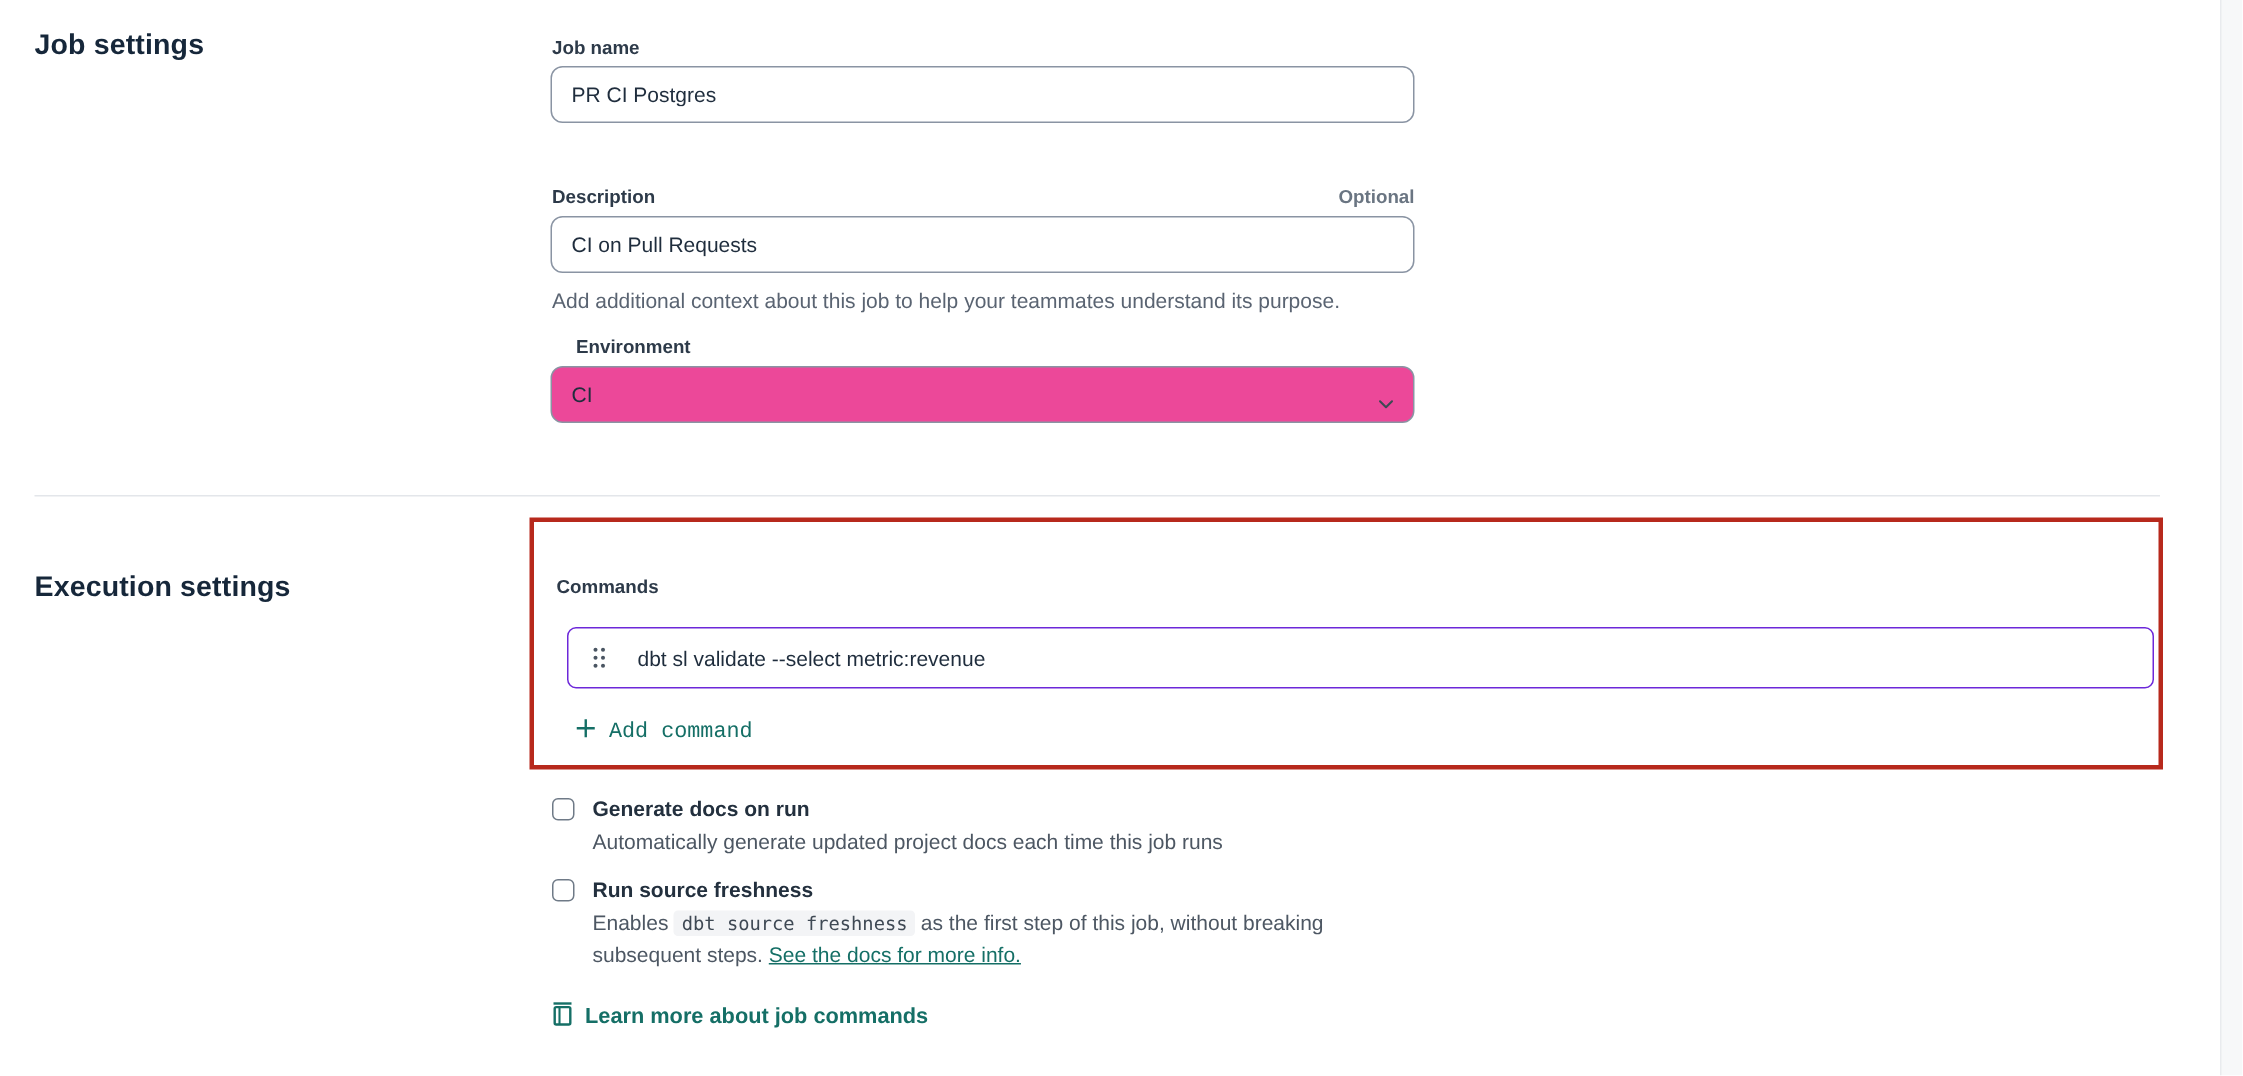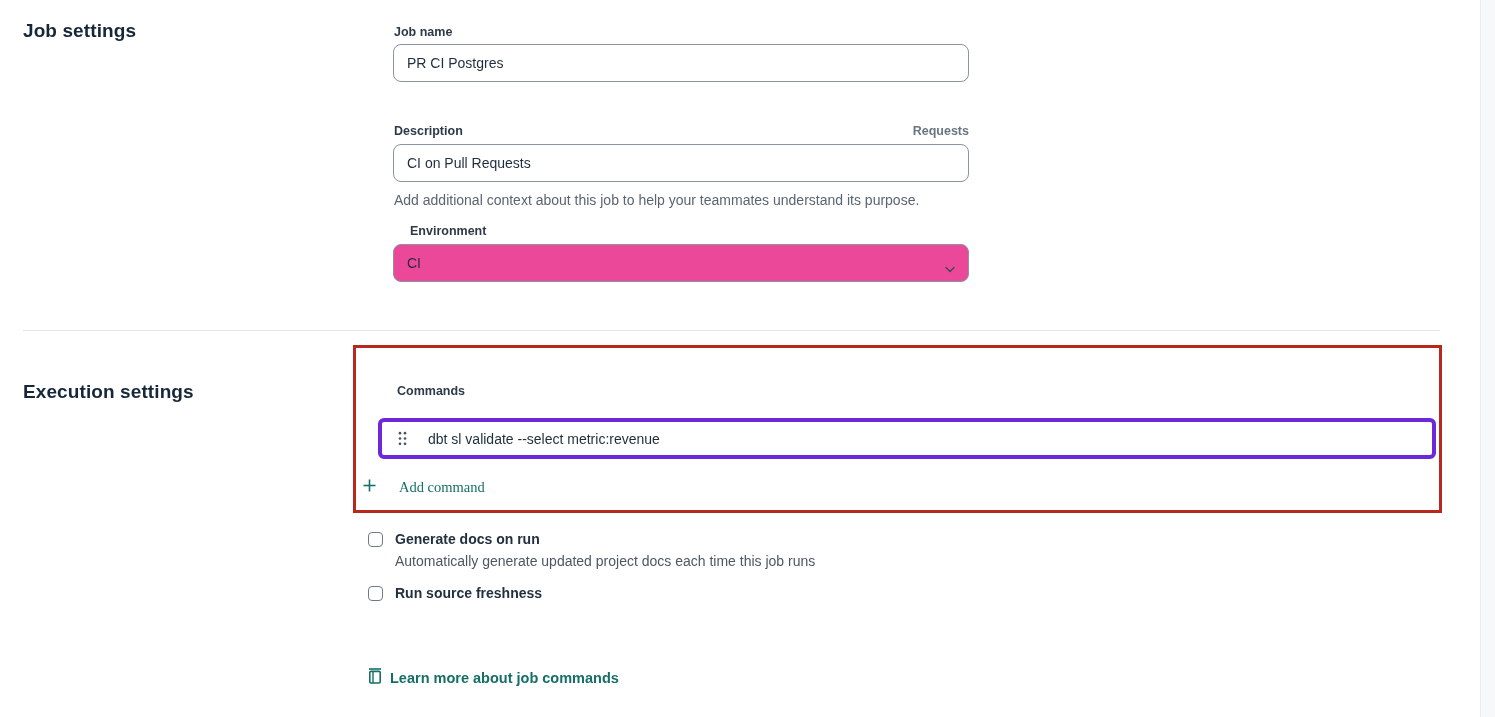--- a/index.html
+++ b/index.html
@@ -43,31 +43,31 @@
     background: #e3e6ea;
   }
 
   .annotation-box {
     position: absolute; left: 353px; top: 345px; width: 1089px; height: 168px;
     border: 3px solid #b7291c; background: transparent;
   }
 
   .command-row {
     position: absolute; left: 22px; top: 70px; width: 1058px; height: 41px;
-    border: 4px solid #6d28d9; border-radius: 6px; background: #ffffff;
+    border: 1px solid #6d28d9; border-radius: 6px; background: #ffffff;
     display: flex; align-items: center;
   }
   .drag-handle { margin-left: 16px; display: inline-flex; cursor: grab; }
   .command-text { margin-left: 21px; font-size: 14px; color: #1f2d3d; }
 
   .add-command {
-    position: absolute; left: 7px; top: 131px;
-    display: inline-flex; align-items: center; gap: 23px;
+    position: absolute; left: 28px; top: 131px;
+    display: inline-flex; align-items: center; gap: 9px;
     color: #156f66; font-size: 14.5px; cursor: pointer;
-    background: none; border: none; font-family: Liberation Serif, serif;
+    background: none; border: none; font-family: Liberation Mono, monospace;
   }
 
   .checkbox-row { position: absolute; left: 368px; }
   .checkbox {
     position: absolute; left: 0; top: 1px; width: 15px; height: 15px;
     border: 1px solid #6f7a87; border-radius: 4px; background: #ffffff; cursor: pointer;
   }
   .checkbox-label {
     position: absolute; left: 27px; top: 0;
     font-size: 14px; font-weight: bold; color: #23303e; white-space: nowrap; cursor: pointer;
@@ -91,34 +91,34 @@
     display: inline-flex; align-items: center; gap: 8px;
     color: #156f66; font-size: 14.5px; font-weight: bold; cursor: pointer;
     background: none; border: none; font-family: "Liberation Sans", sans-serif;
   }
 
   .scrollbar-track {
     position: absolute; left: 1480px; top: 0; width: 15px; height: 717px;
     background: #f7f8f9; border-left: 1px solid #e9ebee;
   }
 
-  .abs { position: absolute; margin-left: 26px; }
+  .abs { position: absolute; }
 </style>
 </head>
 <body>
 
 <div class="stage">
 
   <h1 class="section-title" style="top:20px;">Job settings</h1>
 
   <label class="field-label abs" style="left:368px; top:25px;">Job name</label>
   <input class="text-input abs" style="left: 367px; top: 44px;" type="text" value="PR CI Postgres">
 
   <label class="field-label abs" style="left:368px; top:124px;">Description</label>
-  <span class="optional-badge abs" style="left:367px; top:124px; width:576px; text-align:right;">Requests</span>
+  <span class="optional-badge abs" style="left:367px; top:124px; width:576px; text-align:right;">Optional</span>
   <input class="text-input abs" style="left: 367px; top: 144px;" type="text" value="CI on Pull Requests">
   <div class="helper-text abs" style="left:368px; top:190px;">Add additional context about this job to help your teammates understand its purpose.</div>
 
   <label class="field-label abs" style="left:384px; top:224px;">Environment</label>
   <div class="select-box abs" style="left:367px; top:244px;">
     <span>CI</span>
     <span class="chevron">
       <svg width="10" height="7" viewBox="0 0 10 7">
           <polyline points="1,1.5 5,5.5 9,1.5" fill="none" stroke="#3f4954" stroke-width="1.4" stroke-linecap="round" stroke-linejoin="round"></polyline>
         </svg>
@@ -160,20 +160,26 @@
 
   <div class="checkbox-row" style="top:531px; width:600px; height:44px;">
     <span class="checkbox" role="checkbox" aria-checked="false"></span>
     <span class="checkbox-label">Generate docs on run</span>
     <span class="checkbox-helper">Automatically generate updated project docs each time this job runs</span>
   </div>
 
   <div class="checkbox-row" style="top:585px; width:600px; height:62px;">
     <span class="checkbox" role="checkbox" aria-checked="false"></span>
     <span class="checkbox-label">Run source freshness</span>
+    <span class="checkbox-helper" style="width:543px;">
+      <span>Enables</span>
+      <span class="code-chip">dbt source freshness</span>
+      <span>as the first step of this job, without breaking subsequent steps.</span>
+      <a class="teal-link">See the docs for more info.</a>
+    </span>
   </div>
 
   <button class="learn-more">
     <span>
       <svg width="14" height="16" viewBox="0 0 14 16">
         <line x1="1" y1="1" x2="13" y2="1" stroke="#156f66" stroke-width="1.6"></line>
         <rect x="1.8" y="3.4" width="10.4" height="11.6" rx="1" fill="none" stroke="#156f66" stroke-width="1.6"></rect>
         <line x1="5" y1="3.4" x2="5" y2="15" stroke="#156f66" stroke-width="1.4"></line>
       </svg>
     </span>

